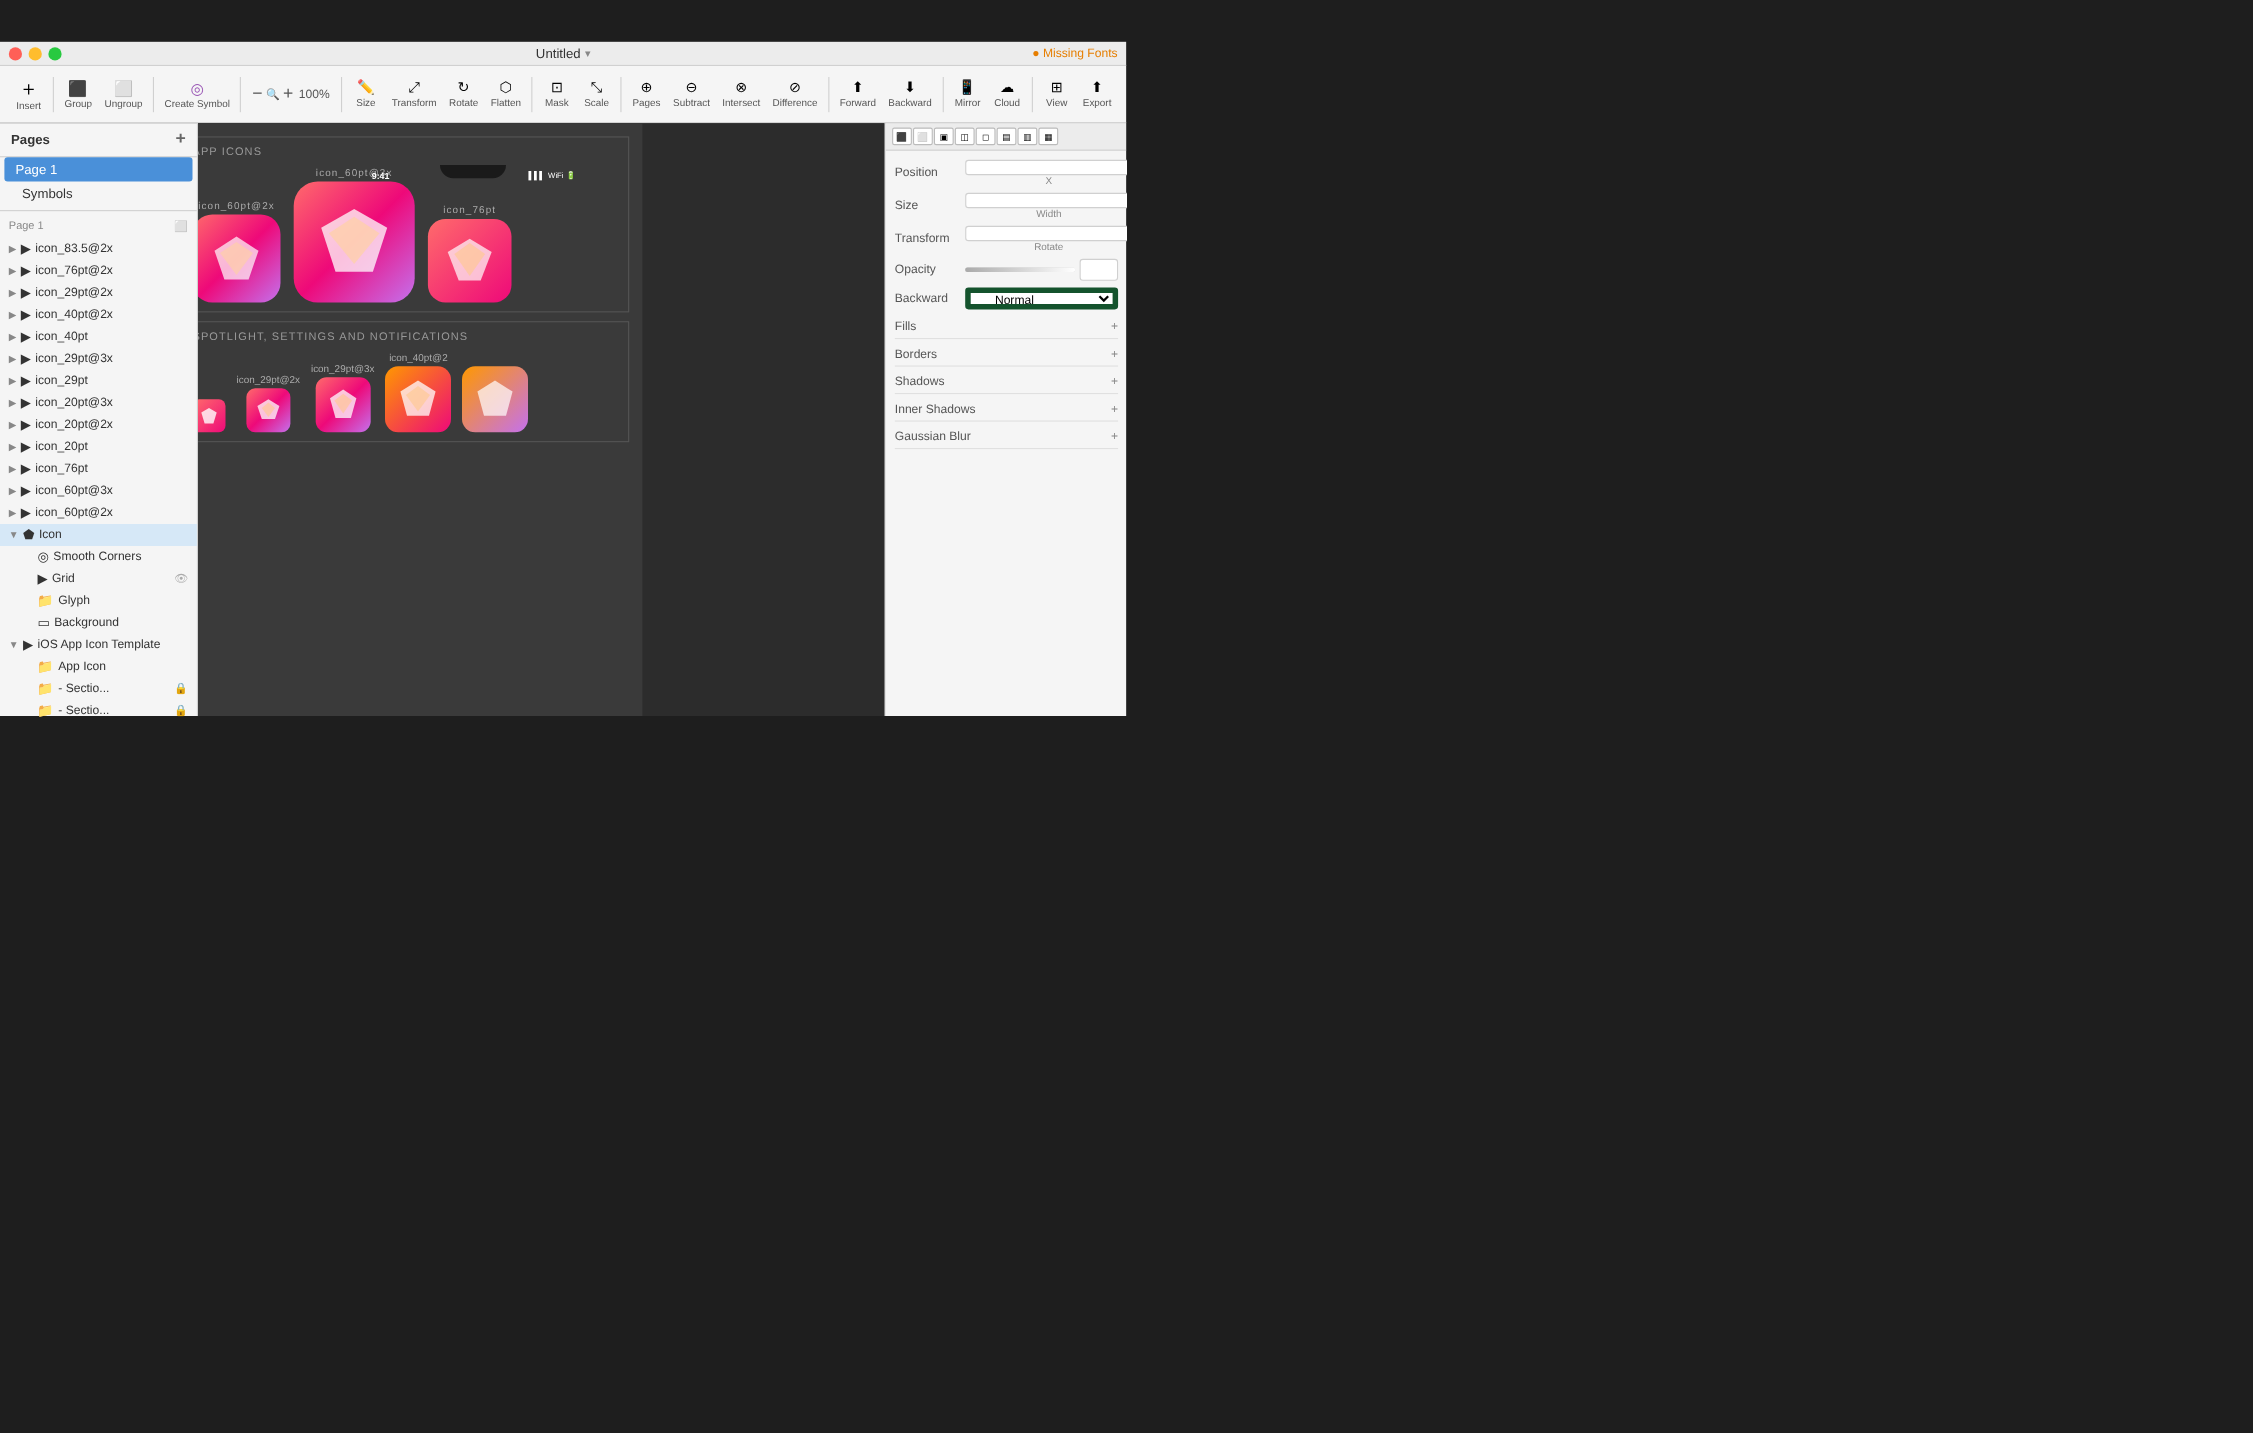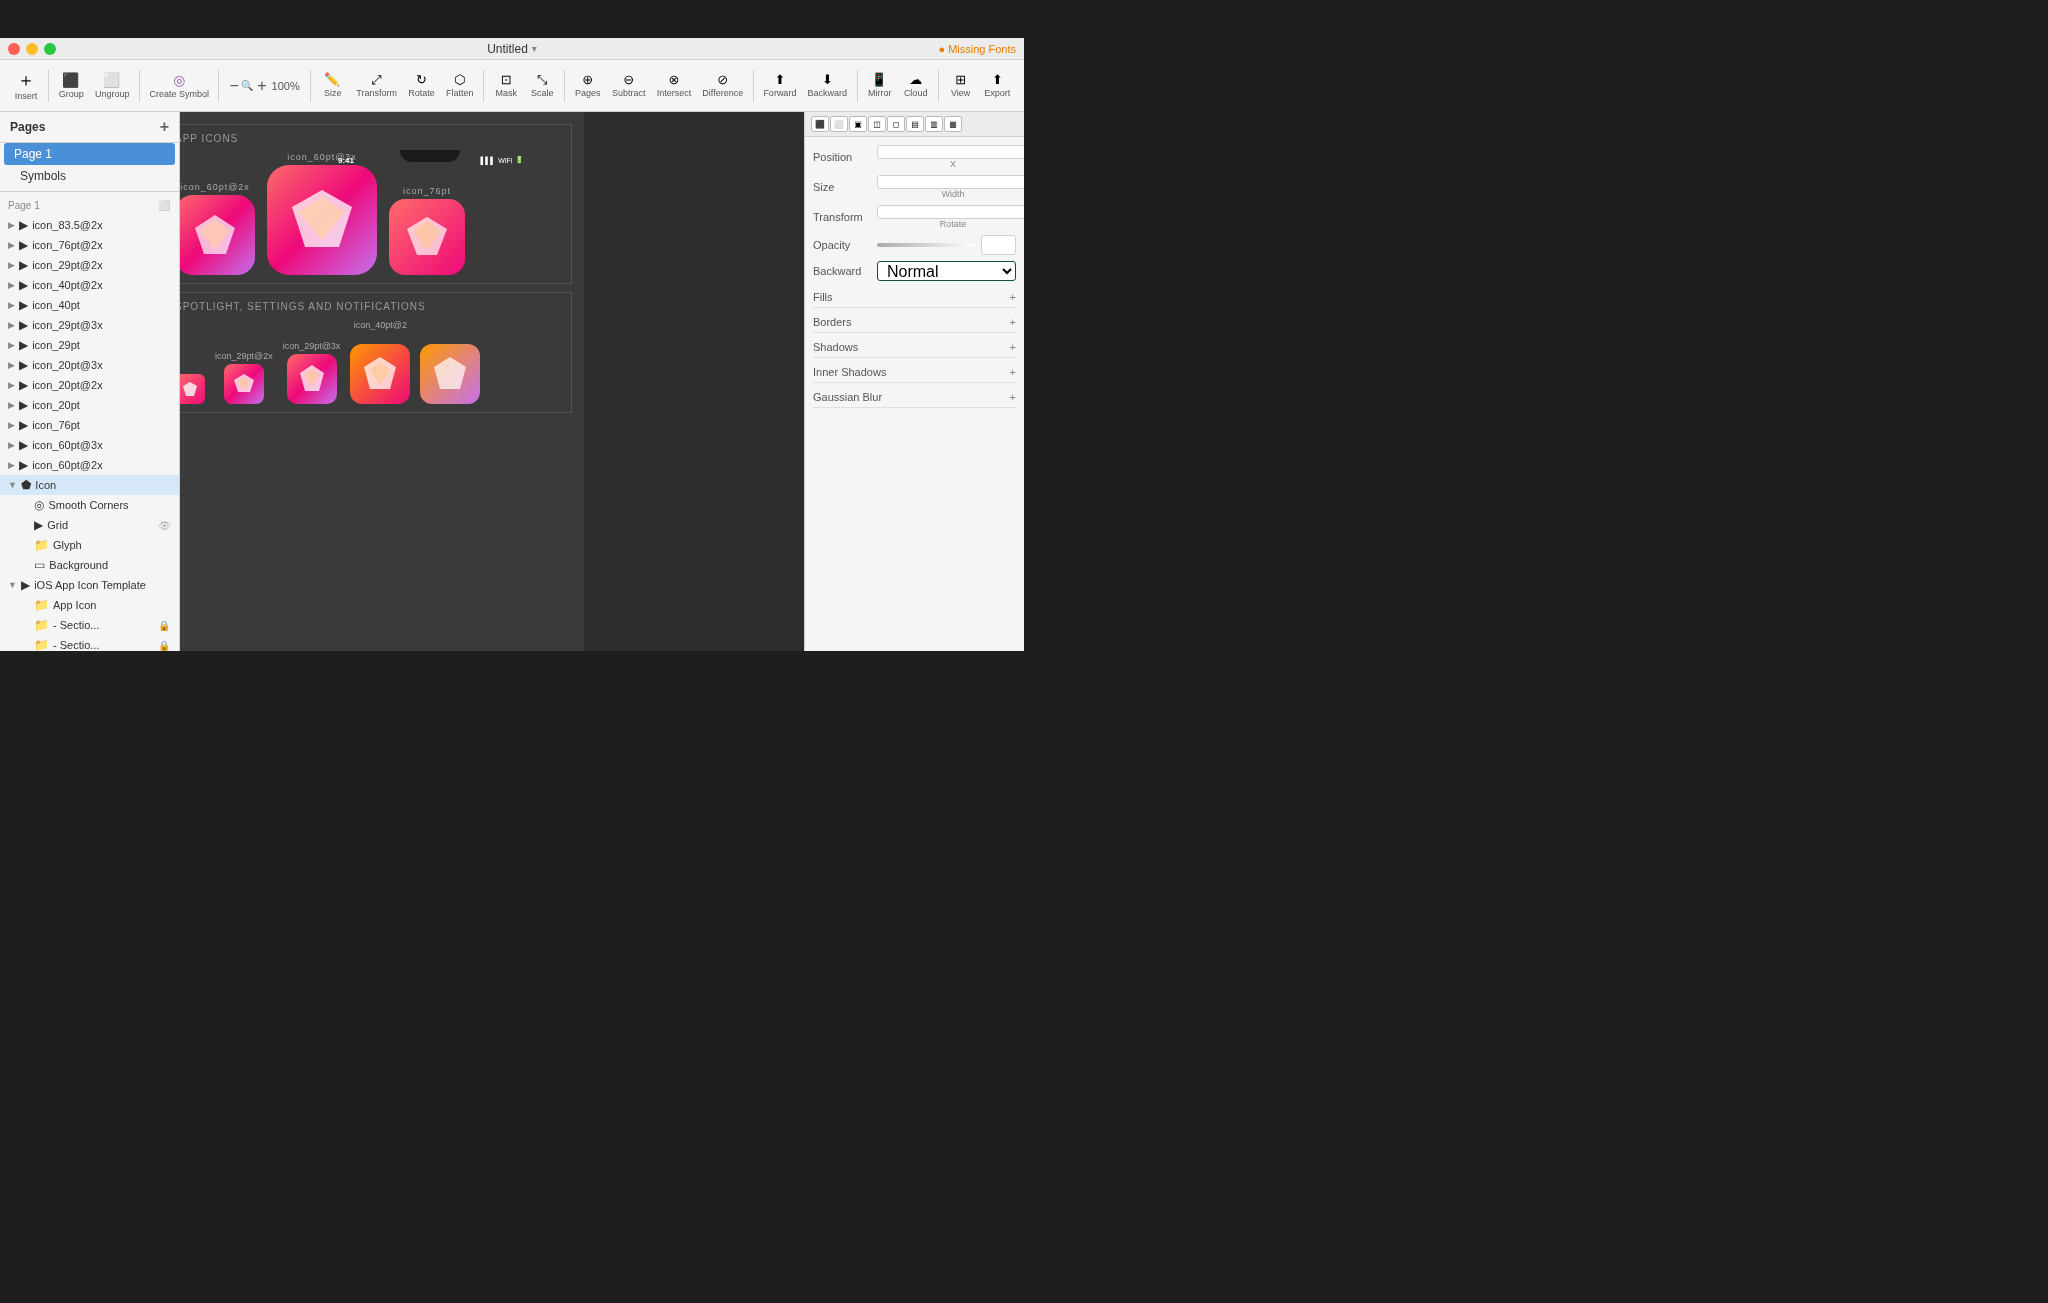--- a/index.html
+++ b/index.html
@@ -268,21 +268,21 @@
       border-bottom: 1px solid #e0e0e0;
       margin-bottom: 4px;
       display: flex;
       justify-content: space-between;
       align-items: center;
     }
     .section-plus { color: #888; cursor: pointer; }
     .opacity-row { display: flex; align-items: center; gap: 4px; margin-bottom: 6px; }
     .opacity-slider { flex: 1; height: 4px; background: #d0d0d0; border-radius: 2px; }
     .blending-row { display: flex; align-items: center; gap: 4px; margin-bottom: 6px; }
-    .blending-select { flex: 1; height: 20px; border: 1px solid #14532d; border-radius: 3px; font-size: 16px; background: white; padding: 0 5px; }
+    .blending-select { flex: 1; height: 20px; border: 5px solid #14532d; border-radius: 3px; font-size: 11px; background: white; padding: 0 18px; }
 
     
     .tb-icon { font-size: 18px; line-height: 1; }
     .toolbar-btn {
       display: flex;
       flex-direction: column;
       align-items: center;
       padding: 4px 6px;
       cursor: pointer;
       border-radius: 4px;
@@ -756,21 +756,21 @@
           <div style="display:flex;flex-direction:column;align-items:center;gap:3px;">
             <span style="font-size:9px;color:#aaa;">icon_29pt@3x</span>
             <div style="width:50px;height:50px;border-radius:10px;background:linear-gradient(135deg,#ff6b6b,#ee0979,#c471ed);display:flex;align-items:center;justify-content:center;">
               <svg width="32" height="32" viewBox="0 0 32 32">
                   <polygon points="16,2 28,10 23,28 9,28 4,10" fill="rgba(255,255,255,0.75)"></polygon>
                   <polygon points="16,6 24,12 16,24 8,12" fill="rgba(255,200,140,0.6)"></polygon>
                 </svg>
             </div>
           </div>
 
-          <div style="display:flex;flex-direction:column;align-items:center;gap:14px;">
+          <div style="display:flex;flex-direction:column;align-items:center;gap:3px;">
             <span style="font-size:9px;color:#aaa;">icon_40pt@2</span>
             <div style="width:60px;height:60px;border-radius:12px;background:linear-gradient(135deg,#ff9800,#ee0979);display:flex;align-items:center;justify-content:center;">
               <svg width="38" height="38" viewBox="0 0 38 38">
                   <polygon points="19,2 35,12 29,34 9,34 3,12" fill="rgba(255,255,255,0.75)"></polygon>
                   <polygon points="19,7 30,15 19,30 8,15" fill="rgba(255,200,140,0.6)"></polygon>
                 </svg>
             </div>
           </div>
 
           <div style="display:flex;flex-direction:column;align-items:center;gap:3px;">

